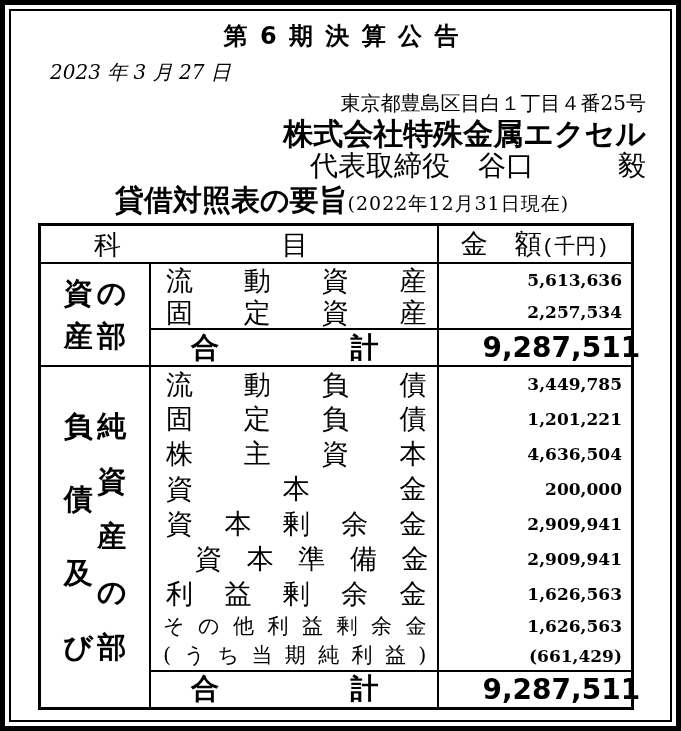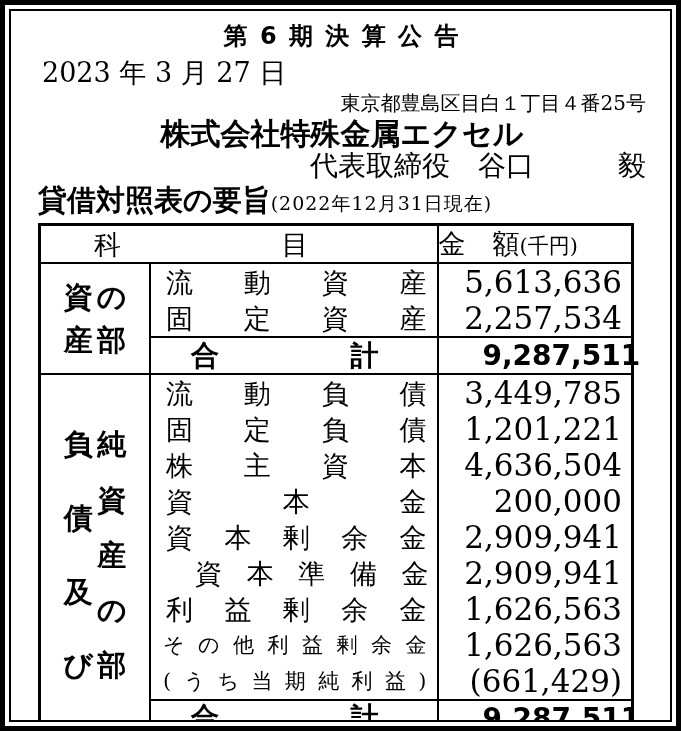--- a/index.html
+++ b/index.html
@@ -9,52 +9,52 @@
   .page { position:relative; width:681px; height:731px; box-sizing:border-box;
           border:5px solid #000; background:#fff; }
   .inner-frame { position:absolute; top:4px; left:4px; right:4px; bottom:4px;
                  border:2px solid #000; box-sizing:border-box;
                  padding:4px 24px 0 27px; overflow:hidden; }
 
   .gothic { font-family:"DejaVu Sans","Liberation Sans",sans-serif; }
 
   .title { text-align:center; font-weight:bold; font-size:24px; line-height:42px;
            letter-spacing:2px; white-space:nowrap; }
-  .date-line { font-size:27px; line-height:31px; margin-left:4px; white-space:nowrap; }
+  .date-line { font-size:20px; line-height:31px; margin-left:12px; white-space:nowrap;font-style:italic; }
   .address-line { font-size:20px; line-height:30px; text-align:right; white-space:nowrap; }
-  .company-line { font-size:30px; line-height:32px; text-align:center; font-weight:bold;
+  .company-line { font-size:30px; line-height:32px; text-align:right; font-weight:bold;
                   white-space:nowrap; }
   .rep-line { font-size:28px; line-height:32px; text-align:right; white-space:nowrap; }
 
-  .caption { display:flex; justify-content:flex-start; align-items:baseline;
+  .caption { display:flex; justify-content:center; align-items:baseline;
              line-height:34px; margin-top:1px; white-space:nowrap; }
   .caption-title { font-weight:bold; font-size:29px; }
   .caption-asof { font-size:19px; letter-spacing:1px; }
 
   table.bs { border-collapse:collapse; table-layout:fixed; width:596px;
              margin-top:3px; border:3px solid #000; }
   td { padding:0; vertical-align:middle; }
 
   tr.h-row { height:37px; }
   tr.h-row td { border-bottom:2px solid #000; }
   tr.row-a { height:33px; }
   tr.row-b { height:35px; }
   tr.row-s { height:30px; }
   tr.total-row { height:37px; }
   tr.total-row td { border-top:2px solid #000; }
   tr.sec-start td { border-top:2px solid #000; }
 
   .sec-cell { border-right:2px solid #000; }
   .item-cell { border-right:2px solid #000; font-size:27px; }
-  .amt-cell { text-align:right; padding-right:9px; font-size:31px; white-space:nowrap; }
+  .amt-cell { text-align:right; padding-right:9px; font-size:17px; white-space:nowrap;font-weight:bold; }
 
   .jchars { display:flex; justify-content:space-between; align-items:center;
             padding:0 10px 0 15px; line-height:1; }
   .h-item-chars { font-size:27px; padding:0 128px 0 53px; }
-  .h-amt-cell { text-align:left; font-size:27px; white-space:nowrap; }
+  .h-amt-cell { text-align:center; font-size:27px; white-space:nowrap;font-family:Liberation Mono, monospace; }
   .h-amt-unit { font-size:21px; }
 
   .indent1 .jchars { padding-left:44px; padding-right:8px; }
   .small-item { font-size:21px; }
   .small-item .jchars { padding:0 10px 0 12px; }
 
   .total-item .jchars { padding:0 58px 0 40px; }
   .total-item, .total-amt { font-family:"DejaVu Sans","Liberation Sans",sans-serif;
                             font-weight:bold; }
   .total-item { font-size:28px; }

